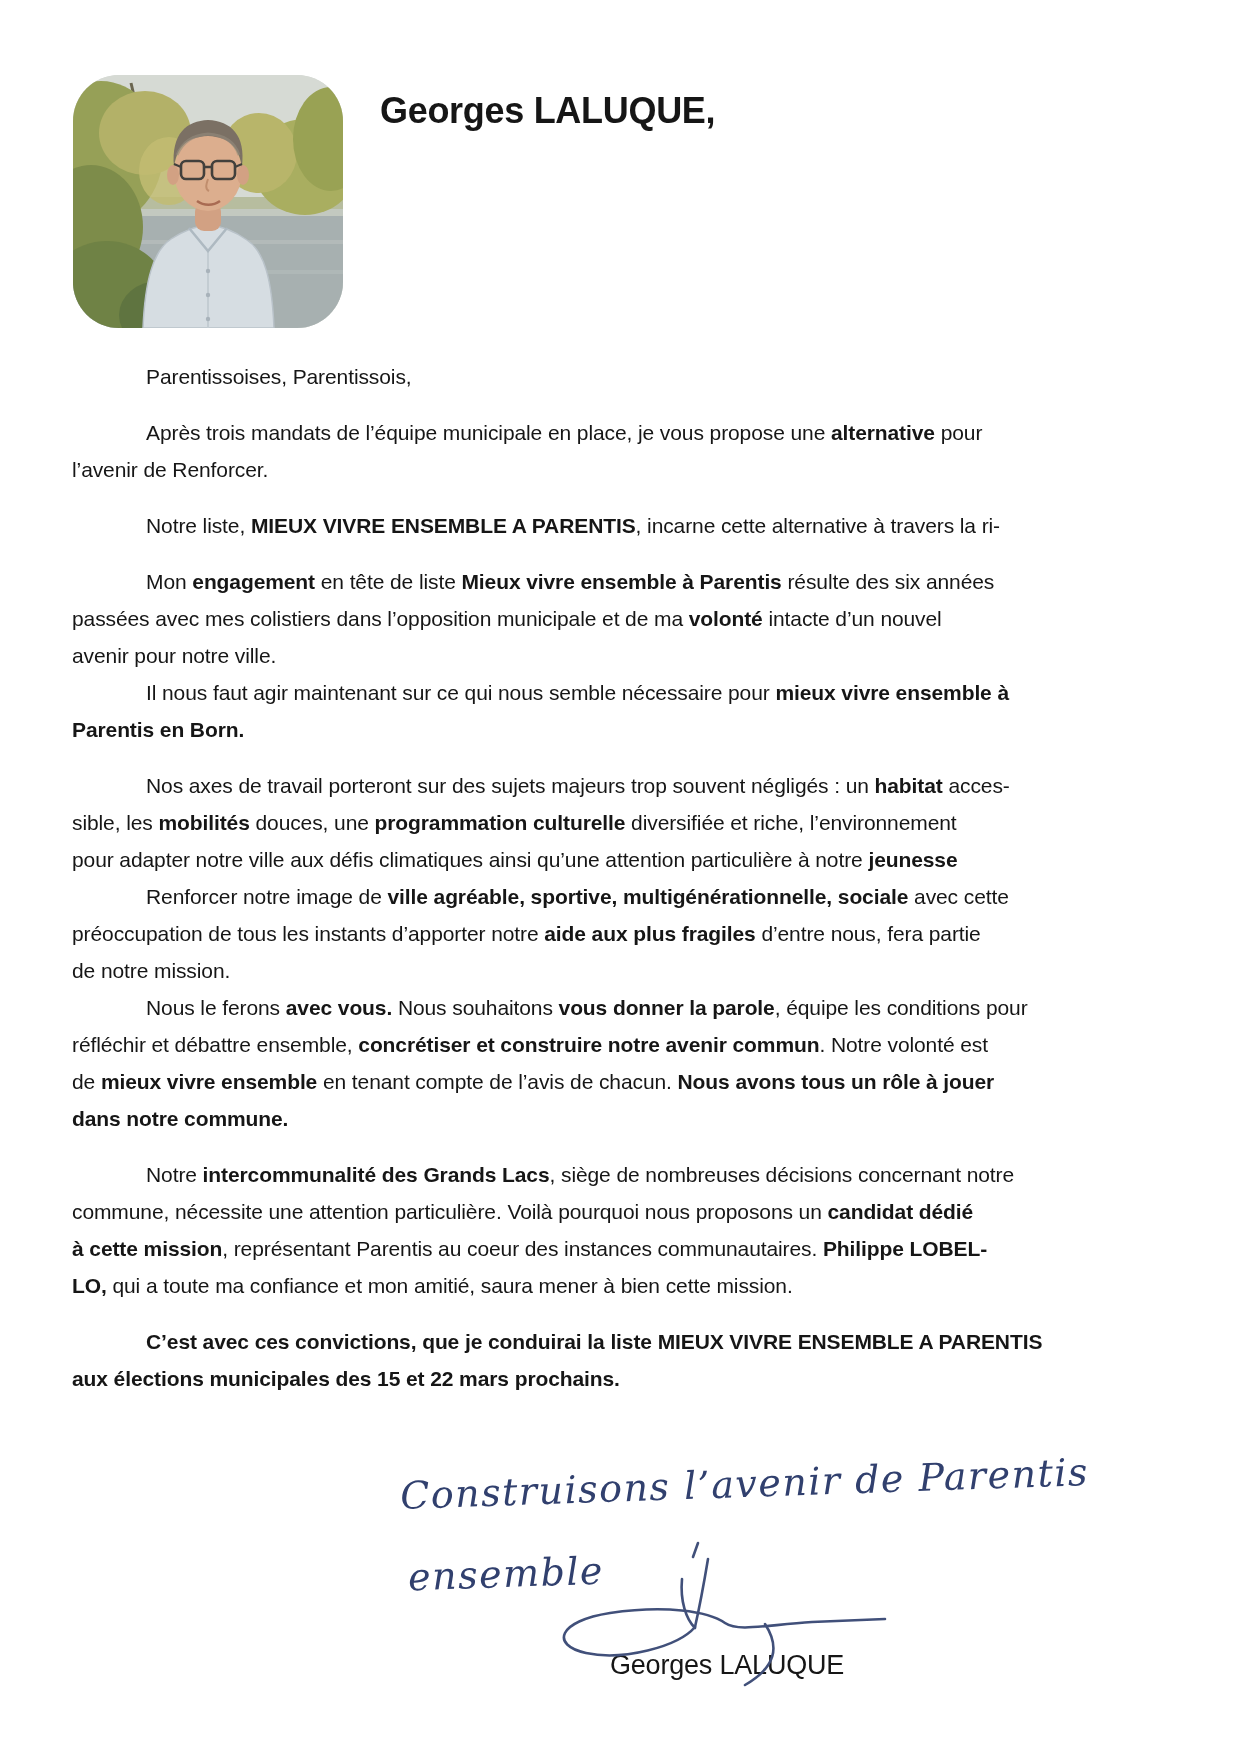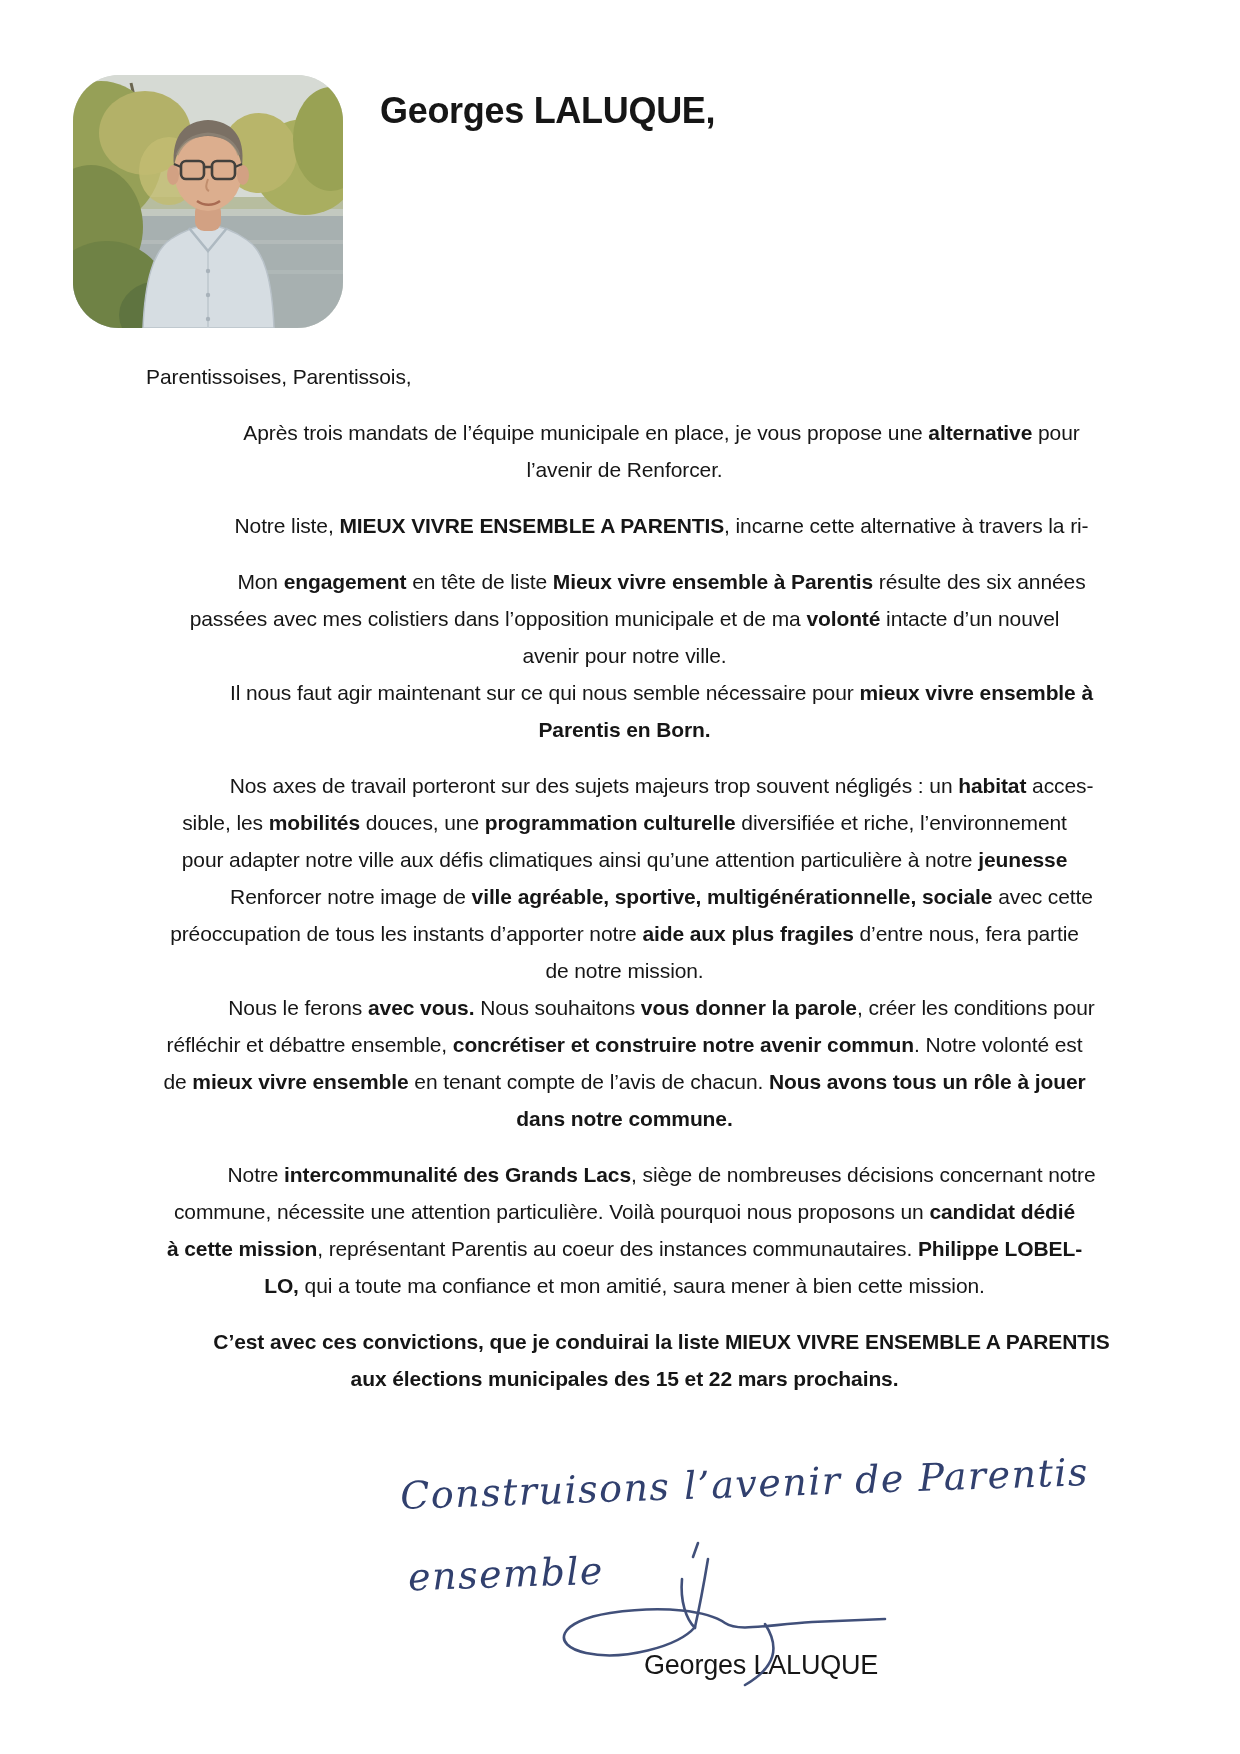--- a/index.html
+++ b/index.html
@@ -23,21 +23,21 @@
   .title-block{
     position:absolute;left:380px;top:90px;
     font-weight:bold;font-size:36px;line-height:41px;
     letter-spacing:-0.3px;
   }
   
   .letter{
     position:absolute;left:72px;top:358px;width:1105px;
     font-size:21px;line-height:37px;letter-spacing:-0.1px;
   }
-  .para.gap{margin-top:19px;text-align:center;}
+  .para.gap{margin-top:19px;}
   .line{white-space:nowrap;}
   .line.indent{padding-left:74px;}
   .b{font-weight:bold;}
   
   .hw{
     position:absolute;
     font-family:"DejaVu Serif", serif;
     font-style:italic;
     font-size:38px;
     letter-spacing:1.5px;
@@ -46,21 +46,21 @@
   }
   .hw1{left:400px;top:1462px;}
   .hw2{left:408px;top:1552px;}
   .flourish{
     position:absolute;left:540px;top:1535px;
     width:600px;height:160px;
     z-index:2;pointer-events:none;
   }
   .typed-name{
     position:absolute;left:610px;top:1650px;z-index:1;
-    font-size:27px;letter-spacing:-0.2px;margin-left:34px;
+    font-size:27px;letter-spacing:-0.2px;
   }
 </style>
 </head>
 <body>
 
 <div class="page" style="color: rgb(22, 22, 22);">
 
   <div class="photo">
     <svg viewBox="0 0 270 253" aria-hidden="true">
 
@@ -132,21 +132,21 @@
         <div class="line indent"><span>Il nous faut agir maintenant sur ce qui nous semble nécessaire pour </span><span class="b">mieux vivre ensemble à</span></div>
         <div class="line"><span class="b">Parentis en Born.</span></div>
       </div>
       <div class="para gap">
         <div class="line indent"><span>Nos axes de travail porteront sur des sujets majeurs trop souvent négligés : un </span><span class="b">habitat</span><span> acces-</span></div>
         <div class="line"><span>sible, les </span><span class="b">mobilités</span><span> douces, une </span><span class="b">programmation culturelle</span><span> diversifiée et riche, l’environnement</span></div>
         <div class="line"><span>pour adapter notre ville aux défis climatiques ainsi qu’une attention particulière à notre </span><span class="b">jeunesse</span></div>
         <div class="line indent"><span>Renforcer notre image de </span><span class="b">ville agréable, sportive, multigénérationnelle, sociale</span><span> avec cette</span></div>
         <div class="line"><span>préoccupation de tous les instants d’apporter notre </span><span class="b">aide aux plus fragiles</span><span> d’entre nous, fera partie</span></div>
         <div class="line"><span>de notre mission.</span></div>
-        <div class="line indent"><span>Nous le ferons </span><span class="b">avec vous.</span><span> Nous souhaitons </span><span class="b">vous donner la parole</span><span>, créer les conditions pour</span></div>
+        <div class="line indent"><span>Nous le ferons </span><span class="b">avec vous.</span><span> Nous souhaitons </span><span class="b">vous donner la parole</span><span>, équipe les conditions pour</span></div>
         <div class="line"><span>réfléchir et débattre ensemble, </span><span class="b">concrétiser et construire notre avenir commun</span><span>. Notre volonté est</span></div>
         <div class="line"><span>de </span><span class="b">mieux vivre ensemble</span><span> en tenant compte de l’avis de chacun. </span><span class="b">Nous avons tous un rôle à jouer</span></div>
         <div class="line"><span class="b">dans notre commune.</span></div>
       </div>
       <div class="para gap">
         <div class="line indent"><span>Notre </span><span class="b">intercommunalité des Grands Lacs</span><span>, siège de nombreuses décisions concernant notre</span></div>
         <div class="line"><span>commune, nécessite une attention particulière. Voilà pourquoi nous proposons un </span><span class="b">candidat dédié</span></div>
         <div class="line"><span class="b">à cette mission</span><span>, représentant Parentis au coeur des instances communautaires. </span><span class="b">Philippe LOBEL-</span></div>
         <div class="line"><span class="b">LO,</span><span> qui a toute ma confiance et mon amitié, saura mener à bien cette mission.</span></div>
       </div>

